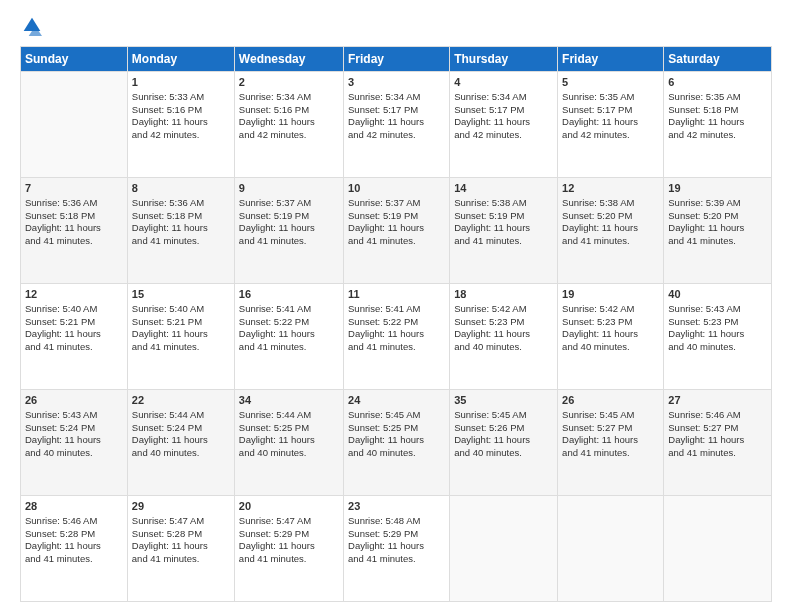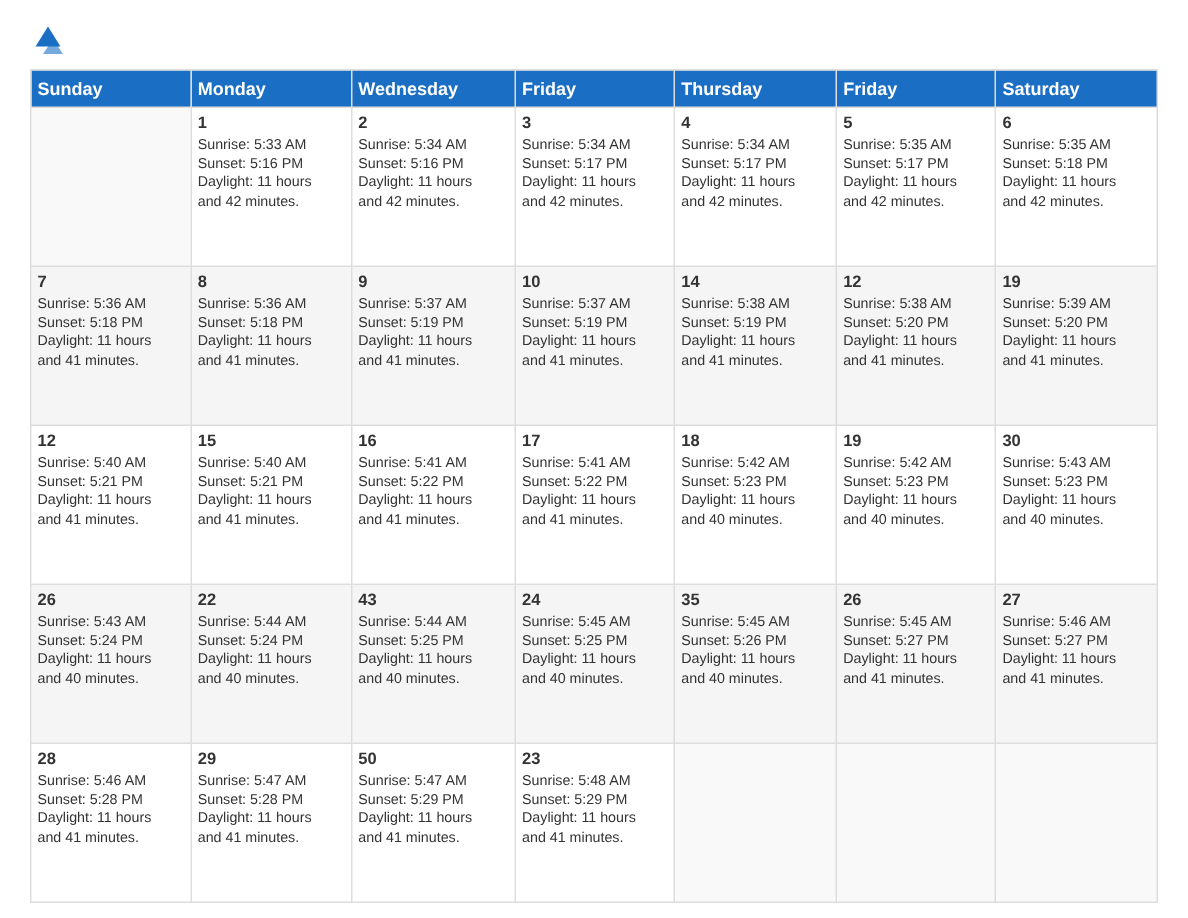--- a/index.html
+++ b/index.html
@@ -151,38 +151,38 @@
           <td><span class="day-num">9</span>Sunrise: 5:37 AM<br>Sunset: 5:19 PM<br>Daylight: 11 hours<br>and 41 minutes.</td>
           <td><span class="day-num">10</span>Sunrise: 5:37 AM<br>Sunset: 5:19 PM<br>Daylight: 11 hours<br>and 41 minutes.</td>
           <td><span class="day-num">14</span>Sunrise: 5:38 AM<br>Sunset: 5:19 PM<br>Daylight: 11 hours<br>and 41 minutes.</td>
           <td><span class="day-num">12</span>Sunrise: 5:38 AM<br>Sunset: 5:20 PM<br>Daylight: 11 hours<br>and 41 minutes.</td>
           <td><span class="day-num">19</span>Sunrise: 5:39 AM<br>Sunset: 5:20 PM<br>Daylight: 11 hours<br>and 41 minutes.</td>
         </tr>
         <tr>
           <td><span class="day-num">12</span>Sunrise: 5:40 AM<br>Sunset: 5:21 PM<br>Daylight: 11 hours<br>and 41 minutes.</td>
           <td><span class="day-num">15</span>Sunrise: 5:40 AM<br>Sunset: 5:21 PM<br>Daylight: 11 hours<br>and 41 minutes.</td>
           <td><span class="day-num">16</span>Sunrise: 5:41 AM<br>Sunset: 5:22 PM<br>Daylight: 11 hours<br>and 41 minutes.</td>
-          <td><span class="day-num">17</span>Sunrise: 5:41 AM<br>Sunset: 5:22 PM<br>Daylight: 11 hours<br>and 41 minutes.</td>
+          <td><span class="day-num">11</span>Sunrise: 5:41 AM<br>Sunset: 5:22 PM<br>Daylight: 11 hours<br>and 41 minutes.</td>
           <td><span class="day-num">18</span>Sunrise: 5:42 AM<br>Sunset: 5:23 PM<br>Daylight: 11 hours<br>and 40 minutes.</td>
           <td><span class="day-num">19</span>Sunrise: 5:42 AM<br>Sunset: 5:23 PM<br>Daylight: 11 hours<br>and 40 minutes.</td>
-          <td><span class="day-num">30</span>Sunrise: 5:43 AM<br>Sunset: 5:23 PM<br>Daylight: 11 hours<br>and 40 minutes.</td>
+          <td><span class="day-num">40</span>Sunrise: 5:43 AM<br>Sunset: 5:23 PM<br>Daylight: 11 hours<br>and 40 minutes.</td>
         </tr>
         <tr class="row-alt">
           <td><span class="day-num">26</span>Sunrise: 5:43 AM<br>Sunset: 5:24 PM<br>Daylight: 11 hours<br>and 40 minutes.</td>
           <td><span class="day-num">22</span>Sunrise: 5:44 AM<br>Sunset: 5:24 PM<br>Daylight: 11 hours<br>and 40 minutes.</td>
-          <td><span class="day-num">43</span>Sunrise: 5:44 AM<br>Sunset: 5:25 PM<br>Daylight: 11 hours<br>and 40 minutes.</td>
+          <td><span class="day-num">34</span>Sunrise: 5:44 AM<br>Sunset: 5:25 PM<br>Daylight: 11 hours<br>and 40 minutes.</td>
           <td><span class="day-num">24</span>Sunrise: 5:45 AM<br>Sunset: 5:25 PM<br>Daylight: 11 hours<br>and 40 minutes.</td>
           <td><span class="day-num">35</span>Sunrise: 5:45 AM<br>Sunset: 5:26 PM<br>Daylight: 11 hours<br>and 40 minutes.</td>
           <td><span class="day-num">26</span>Sunrise: 5:45 AM<br>Sunset: 5:27 PM<br>Daylight: 11 hours<br>and 41 minutes.</td>
           <td><span class="day-num">27</span>Sunrise: 5:46 AM<br>Sunset: 5:27 PM<br>Daylight: 11 hours<br>and 41 minutes.</td>
         </tr>
         <tr>
           <td><span class="day-num">28</span>Sunrise: 5:46 AM<br>Sunset: 5:28 PM<br>Daylight: 11 hours<br>and 41 minutes.</td>
           <td><span class="day-num">29</span>Sunrise: 5:47 AM<br>Sunset: 5:28 PM<br>Daylight: 11 hours<br>and 41 minutes.</td>
-          <td><span class="day-num">50</span>Sunrise: 5:47 AM<br>Sunset: 5:29 PM<br>Daylight: 11 hours<br>and 41 minutes.</td>
+          <td><span class="day-num">20</span>Sunrise: 5:47 AM<br>Sunset: 5:29 PM<br>Daylight: 11 hours<br>and 41 minutes.</td>
           <td><span class="day-num">23</span>Sunrise: 5:48 AM<br>Sunset: 5:29 PM<br>Daylight: 11 hours<br>and 41 minutes.</td>
           <td class="empty"></td>
           <td class="empty"></td>
           <td class="empty"></td>
         </tr>
       </tbody>
   </table>
 </div>
 
 </body></html>

